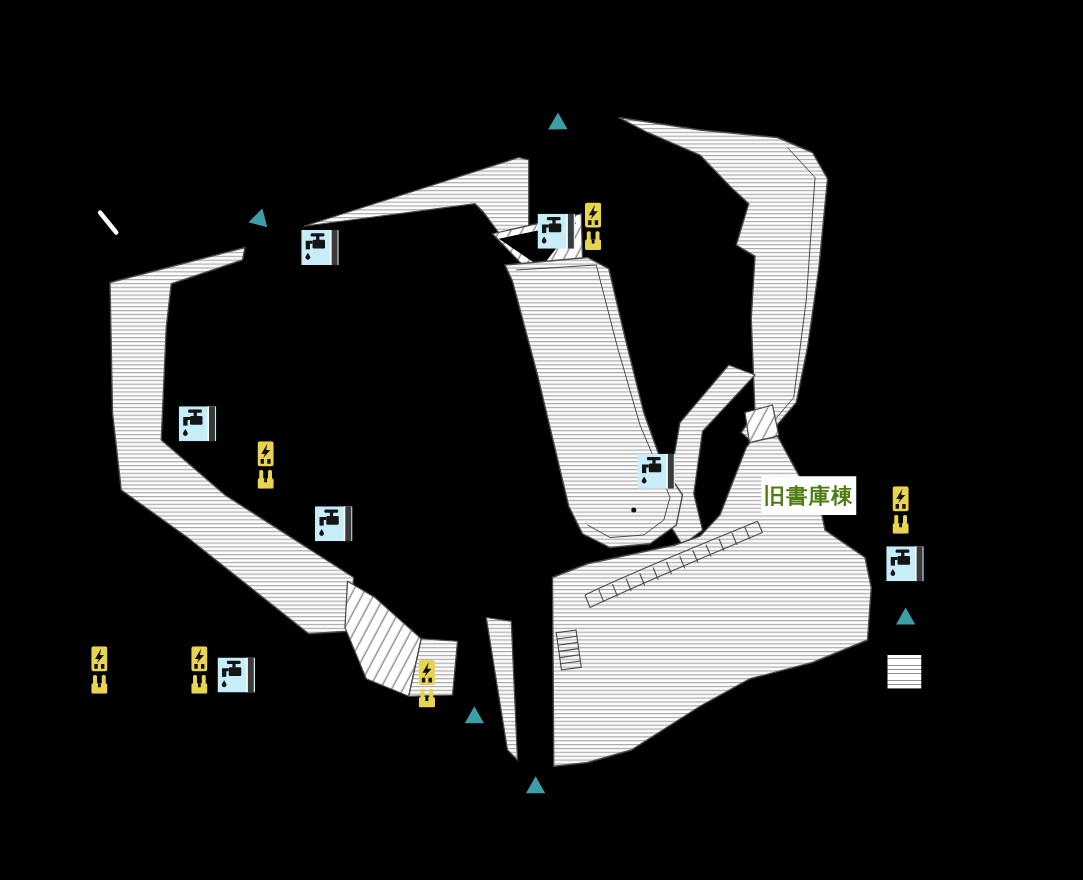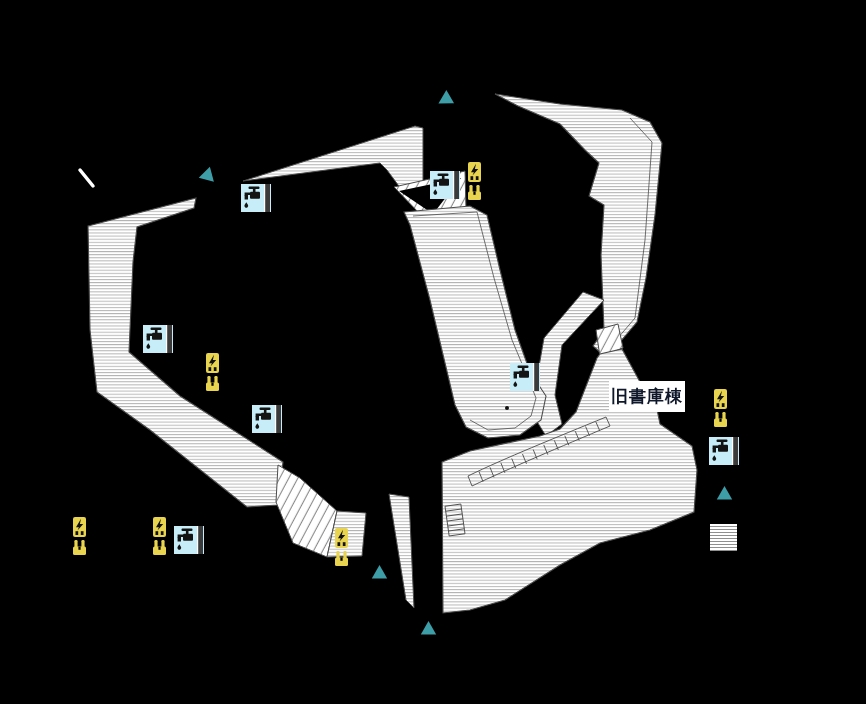--- a/index.html
+++ b/index.html
@@ -4,21 +4,21 @@
 <style>
   html,body{margin:0;padding:0;background:#000;}
   #stage{position:relative;width:866px;height:704px;background:#000;overflow:hidden;
          font-family:"DejaVu Sans",sans-serif;}
   #map-svg{position:absolute;left:0;top:0;}
   .marker{position:absolute;line-height:0;}
   .marker svg{display:block;}
   .area-swatch{width:27px;height:27px;
     background:repeating-linear-gradient(to bottom,#ffffff 0px,#ffffff 2.3px,#8f8f8f 2.3px,#8f8f8f 3.0px);}
   #building-label{position:absolute;left:609px;top:381px;width:76px;height:31px;
-    background:#fff;color:#0f172a;display:flex;align-items:center;justify-content:center;
+    background:#fff;color:#4d7c0f;display:flex;align-items:center;justify-content:center;
     font-size:17px;font-weight:600;letter-spacing:1px;
     font-family:"DejaVu Sans",sans-serif;}
 </style>
 </head>
 <body>
 
 <div id="stage">
 
   <svg id="map-svg" width="866" height="704" viewBox="0 0 866 704">
     <defs>

